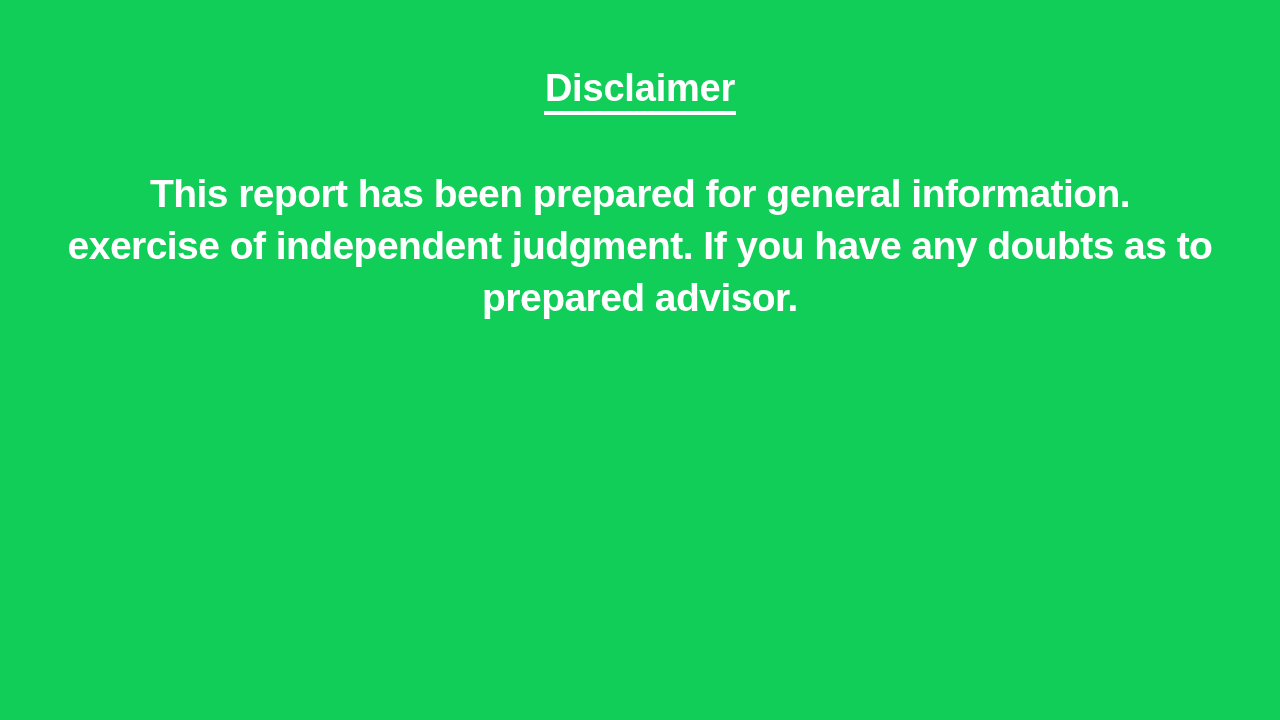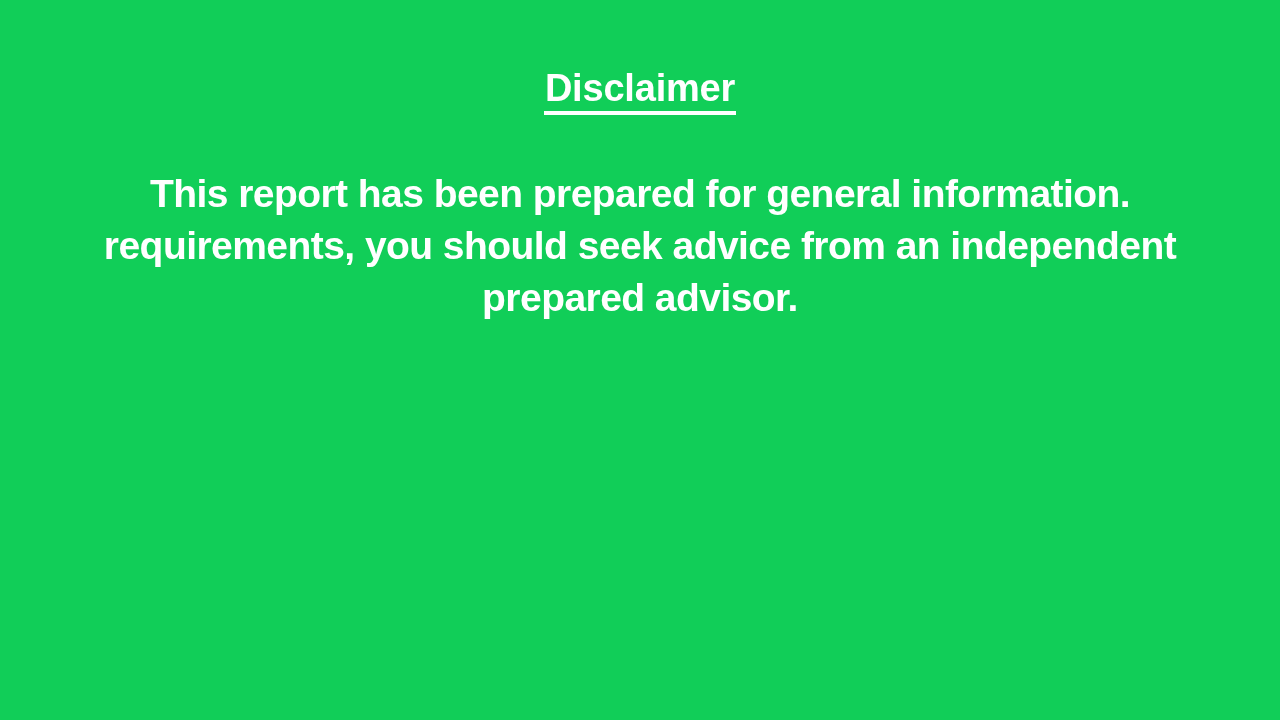--- a/index.html
+++ b/index.html
@@ -78,17 +78,17 @@
 
   <div id="slide-title">
     <span class="title-text">
       <span>Disclaimer</span>
       <span class="title-underline"></span>
     </span>
   </div>
 
   <div id="body-block">
     <span class="body-line">This report has been prepared for general information.</span>
-    <span class="body-line">requirements, you should seek advice from an independent</span>
+    <span class="body-line">exercise of independent judgment. If you have any doubts as to</span>
     <span class="body-line">prepared advisor.</span>
   </div>
 
 </div>
 
 </body></html>

